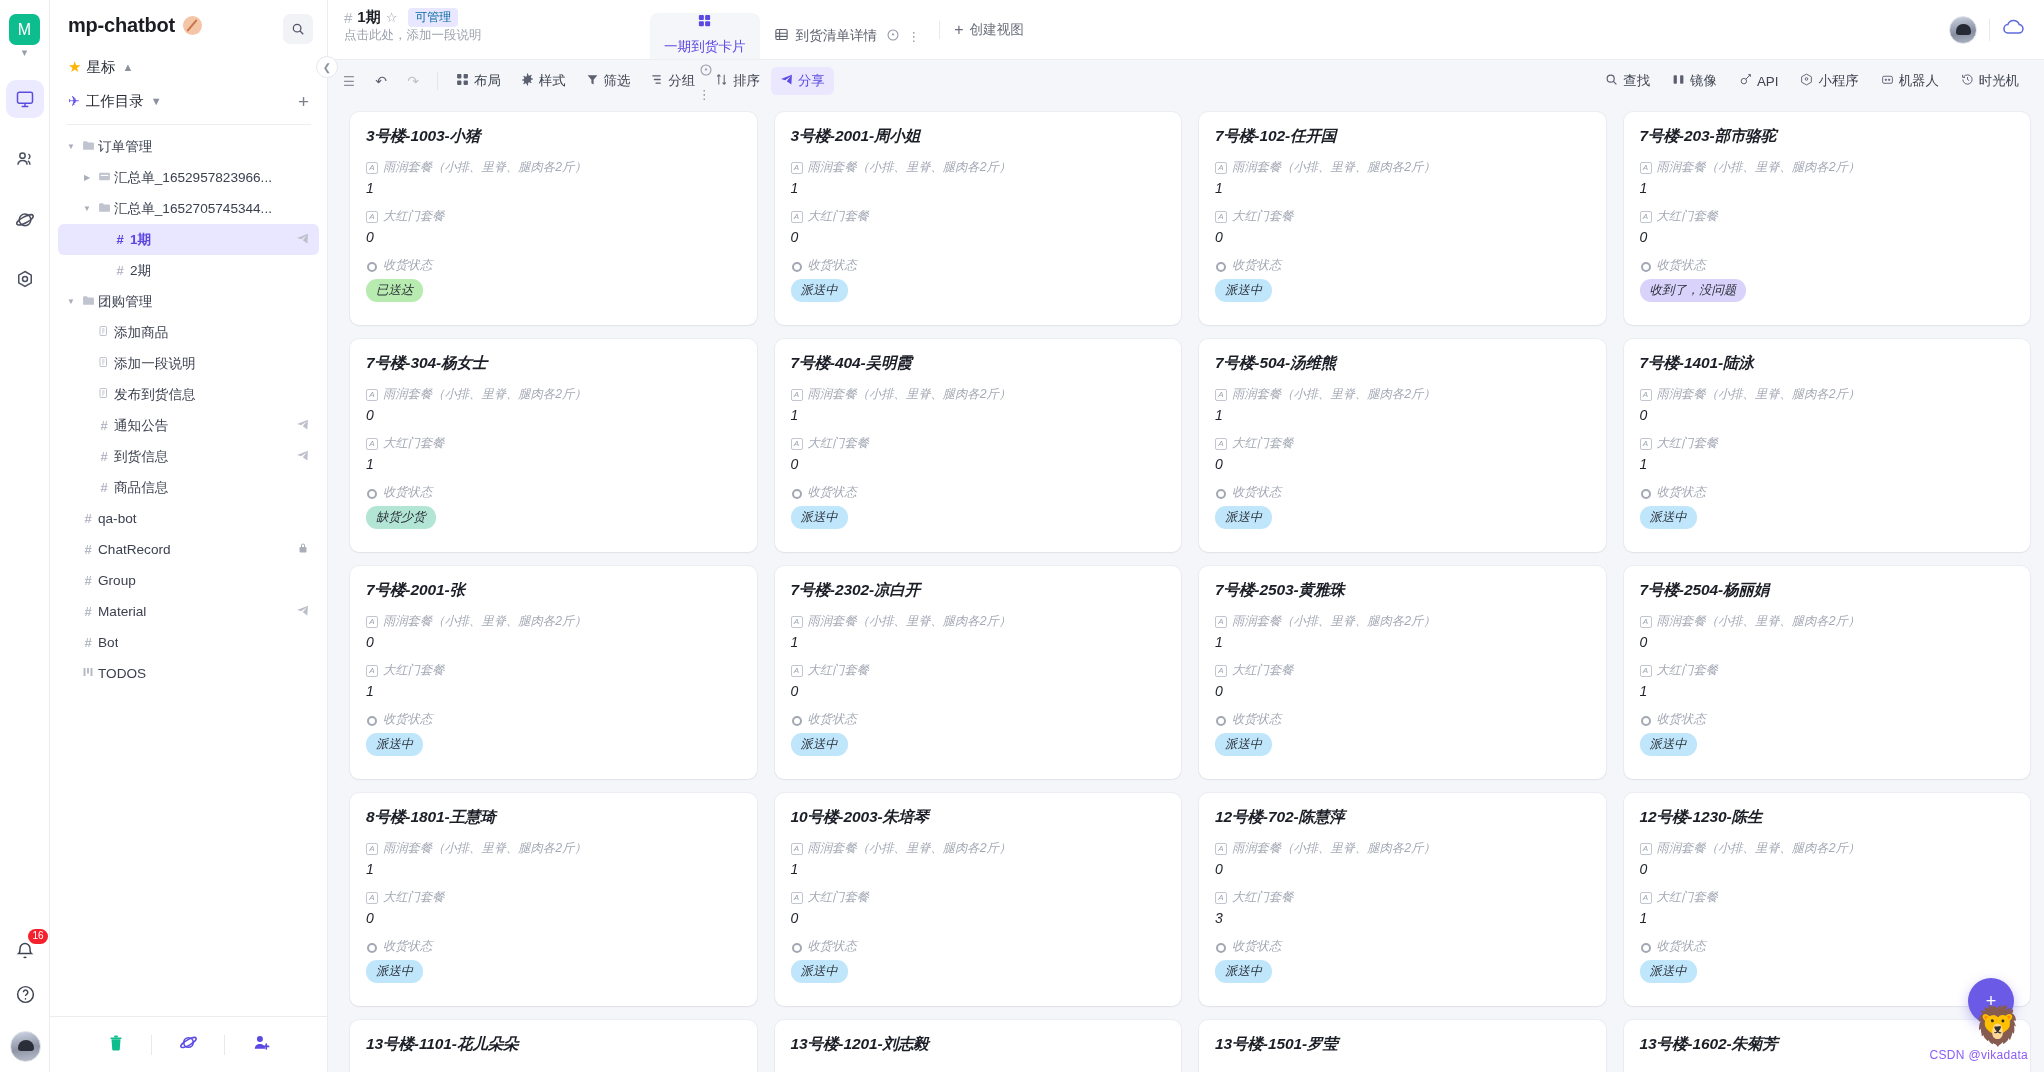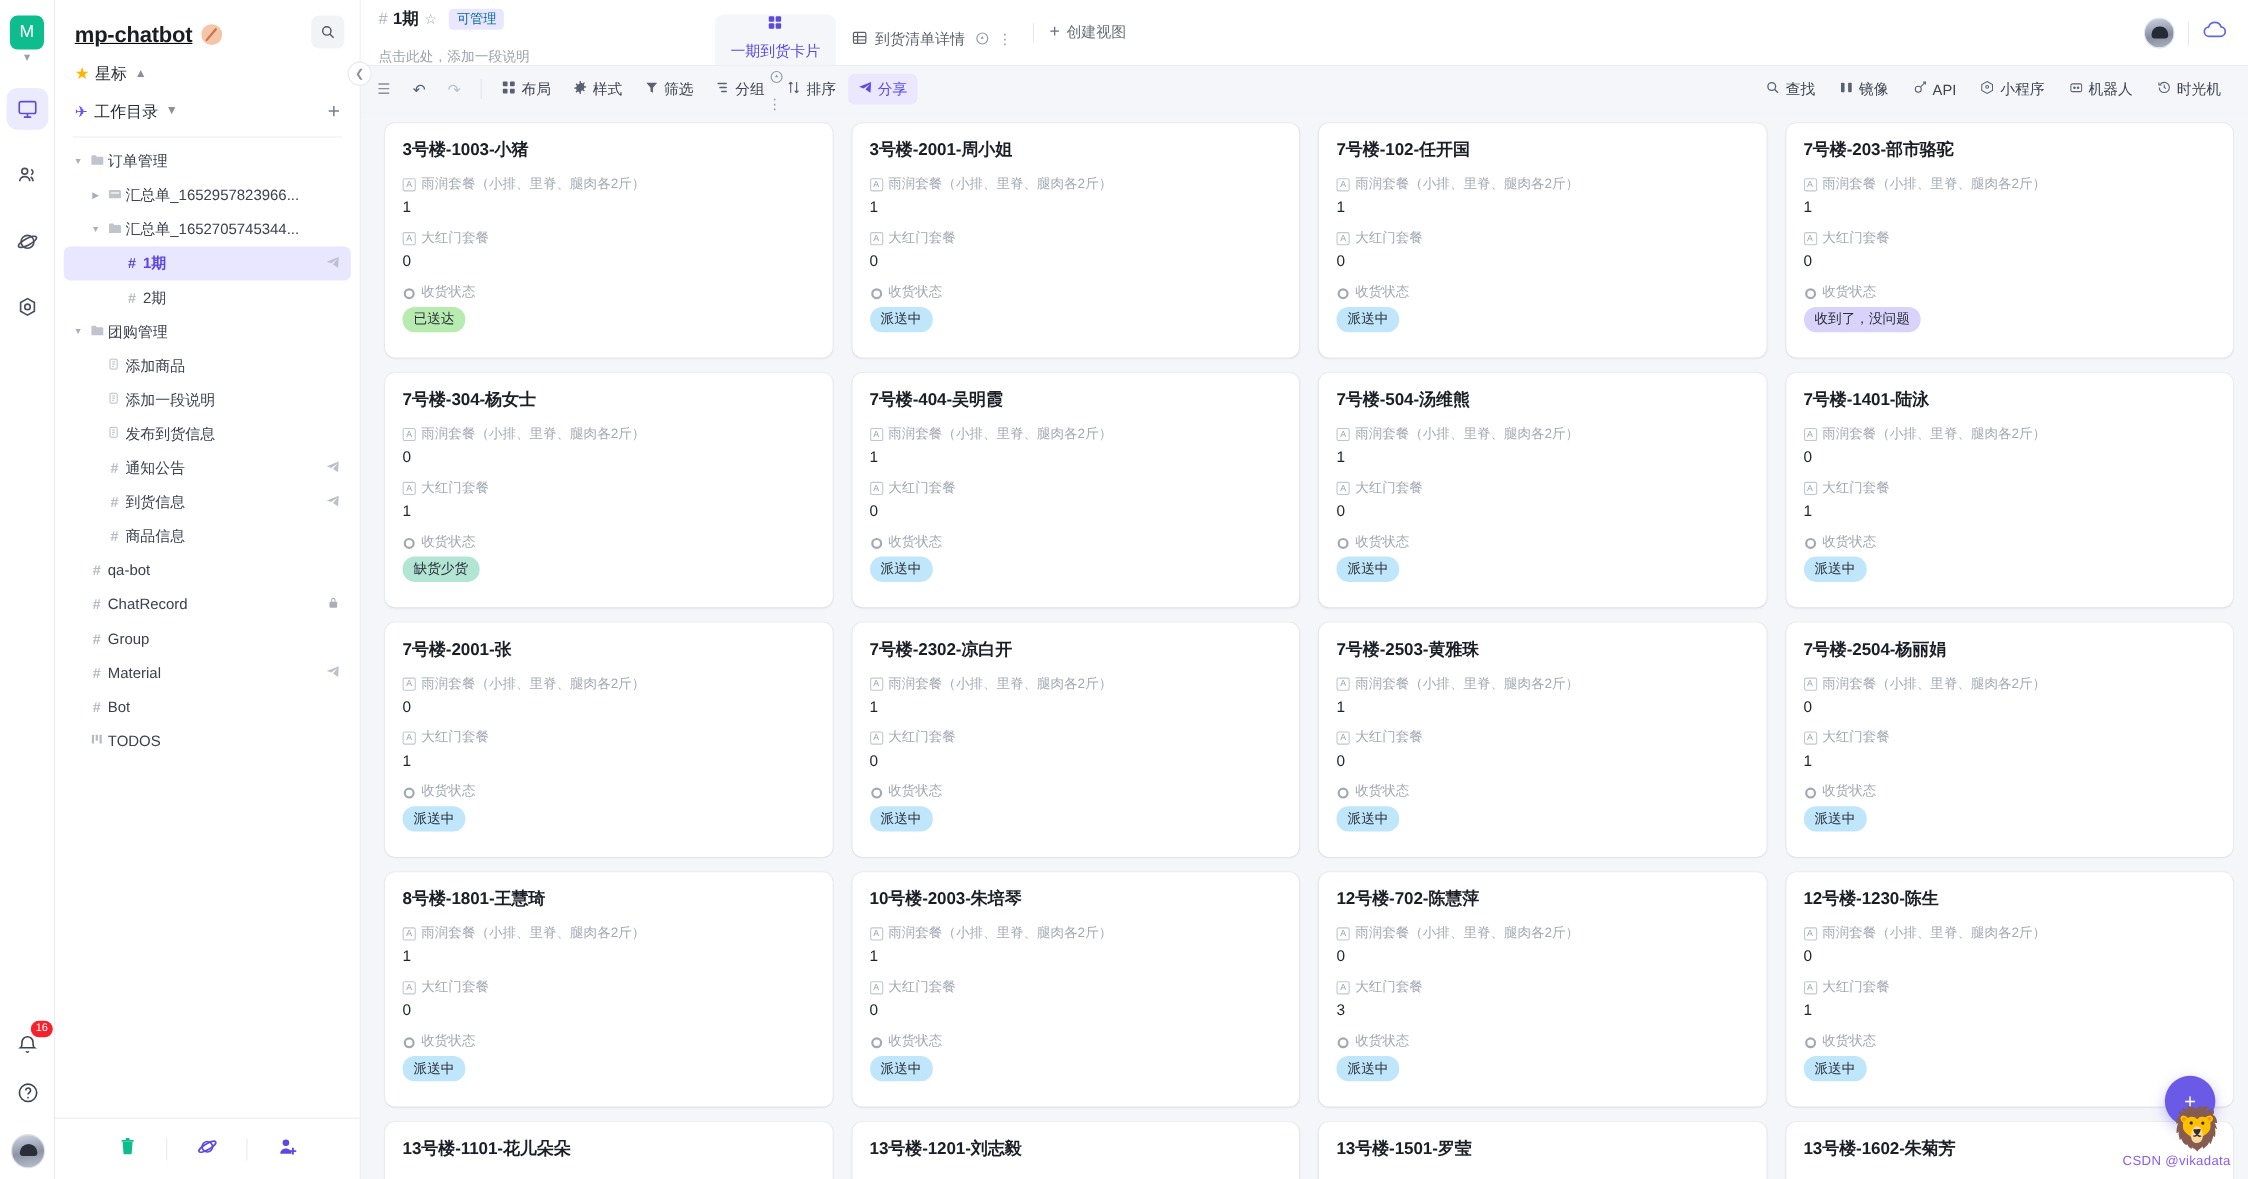--- a/index.html
+++ b/index.html
@@ -57,21 +57,21 @@
     border-radius: 8px 8px 3px 3px; background:#2a2e38;
   }
 
   
   .sidebar {
     width: 278px; flex: 0 0 278px; height: 100%;
     background: #fff; border-right: 1px solid #ececf0;
     display: flex; flex-direction: column; position: relative;
   }
   .sb-head {
-    display: flex; align-items: flex-end; padding: 14px 14px 6px 18px; text-decoration: underline;
+    display: flex; align-items: flex-start; padding: 14px 14px 6px 18px;
   }
   .sb-title { font-size: 20px; font-weight: 700; color: #1b1d23; letter-spacing: -.2px; }
   .sb-title-badge {
     margin-left: 8px; width: 19px; height: 19px; border-radius: 50%;
     background: #f4c5a6; position: relative; display: inline-block; vertical-align: -3px;
   }
   .sb-title-badge::after {
     content: ""; position: absolute; left: 8px; top: 2px; width: 2px; height: 15px;
     background: #c8754a; transform: rotate(40deg); border-radius: 1px;
   }
@@ -125,21 +125,21 @@
   }
   .tb-left { padding: 8px 0 0 16px; min-width: 300px; }
   .tb-l1 { display: flex; align-items: center; gap: 5px; }
   .tb-hash { color: #b3b7c2; font-size: 15px; }
   .tb-name { font-size: 15px; font-weight: 700; color: #1c1e25; }
   .tb-starout { color: #9aa0ab; font-size: 13px; }
   .tb-tag {
     background: #e9e6ff; color: #0369a1; font-size: 12px;
     padding: 1px 7px; border-radius: 4px; margin-left: 6px; font-weight: 500;
   }
-  .tb-sub { font-size: 12.5px; color: #9ca1ac; margin-top: 16px; }
+  .tb-sub { font-size: 12.5px; color: #9ca1ac; margin-top: 0; }
 
   .tb-tabs { display: flex; align-items: flex-end; margin-left: 22px; }
   .tab {
     display: flex; align-items: center; gap: 7px;
     padding: 0 14px; height: 46px; font-size: 13.6px; color: #5f646f;
     border-radius: 8px 8px 0 0; align-self: flex-end;
   }
   .tab.active { background: #f4f6fa; color: #5b49e2; font-weight: 500; flex-direction: column; }
   .tab .t-ico { font-size: 14px; }
   .tab .t-sync { color: #9298a4; font-size: 13px; margin-left: 2px; }
@@ -170,21 +170,21 @@
   .tl-item .i { font-size: 13px; color: #5b6070; }
   .tl-item.share { background: #eae7ff; color: #5d4ce3; }
   .tl-item.share .i { color: #5d4ce3; }
   .tl-right { margin-left: auto; display: flex; align-items: center; gap: 4px; padding-right: 16px; }
   .tl-right .tl-item { color: #3f4450; }
 
   
   .board {
     flex: 1; overflow: hidden; padding: 10px 14px 0 22px;
     display: grid; grid-template-columns: repeat(4, 1fr);
-    gap: 14px 18px; align-content: start;
+    gap: 14px 18px; align-content: start; font-style: italic;
   }
   .card {
     background: #fff; border-radius: 9px; padding: 14px 16px 16px 16px;
     box-shadow: 0 1px 2px rgba(30,38,60,.06), 0 0 0 1px rgba(30,38,60,.035);
     height: 213px;
   }
   .card-title { font-size: 15.5px; font-weight: 700; color: #1b1e26; margin-bottom: 12px; letter-spacing: -.1px; }
   .fld { margin-bottom: 3px; }
   .fld-label { display: flex; align-items: center; gap: 5px; font-size: 12.3px; color: #a3a8b4; }
   .fld-ico {

